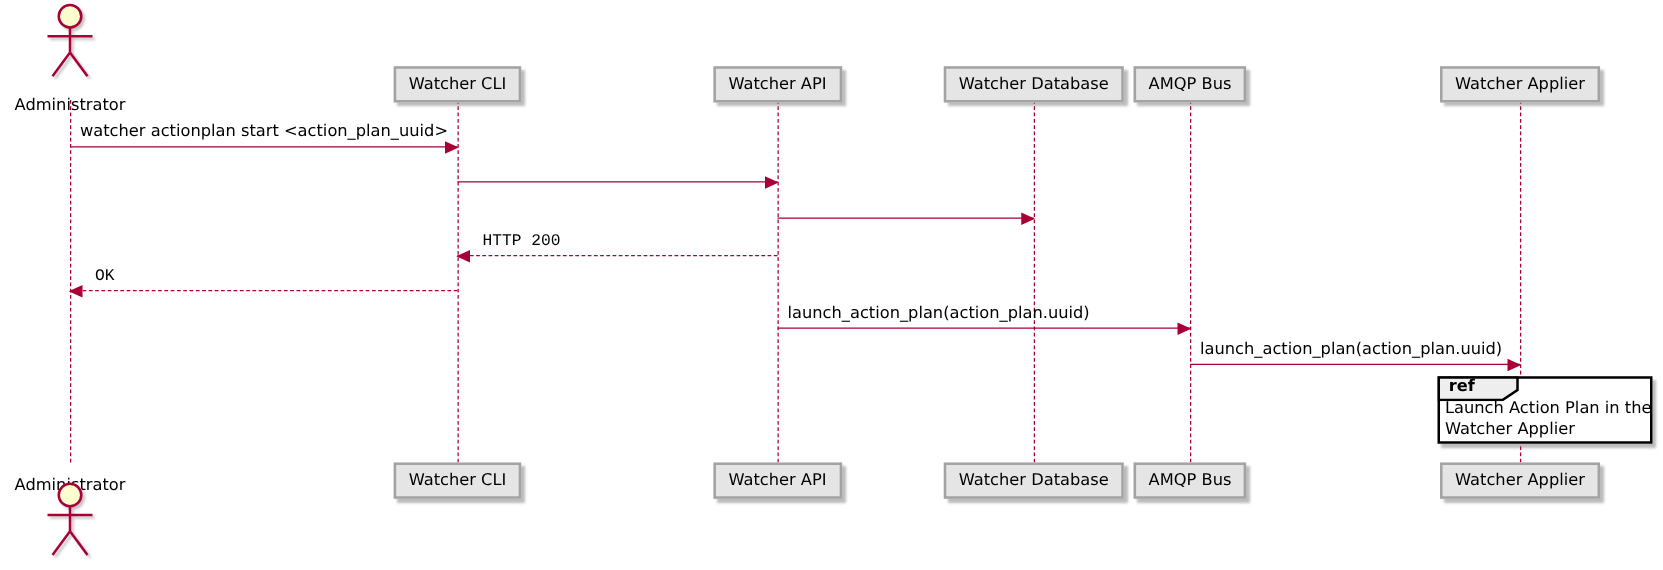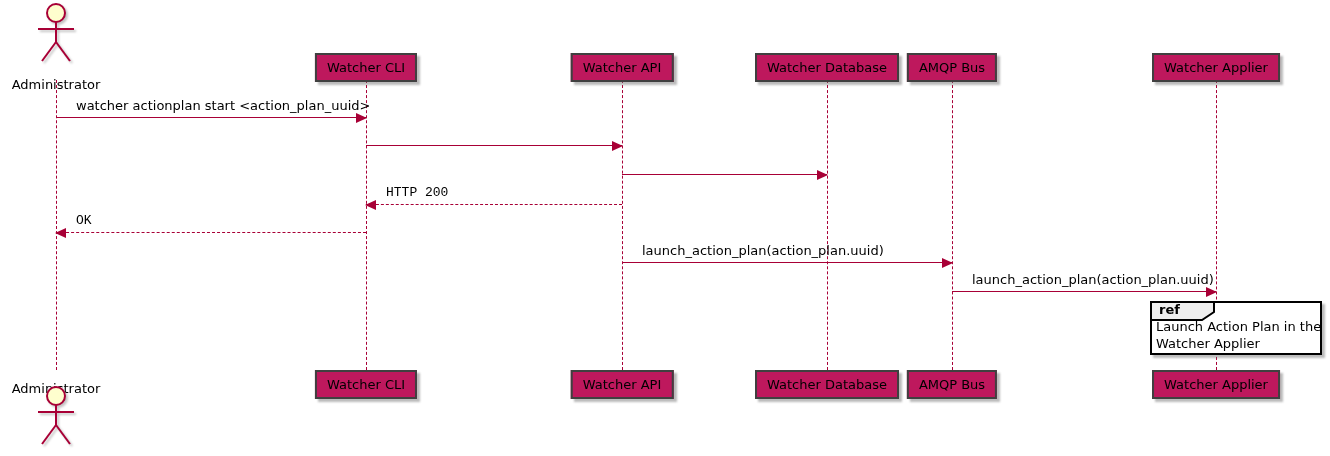--- a/index.html
+++ b/index.html
@@ -21,22 +21,22 @@
     top: 80px;
     height: 290px;
     width: 0;
     border-left: 1px dashed #A80036;
   }
 
   
   .participant {
     position: absolute;
     transform: translateX(-50%);
-    background: #be185d;
-    border: 2px solid #404040;
+    background: #e5e5e5;
+    border: 2px solid #a3a3a3;
     padding: 5px 10px;
     white-space: nowrap;
     box-shadow: 3px 3px 2px rgba(105,105,105,0.45);
     line-height: 15px;
   }
   .prow-top    { top: 53px; }
   .prow-bottom { top: 370px; }
 
   
   .actor-label {
@@ -49,21 +49,21 @@
   .actor-svg { position: absolute; filter: drop-shadow(2px 2px 1px rgba(105,105,105,0.4)); }
 
   
   .msg { position: absolute; height: 20px; }
   .msg .lbl {
     display: block;
     height: 18px;
     line-height: 16px;
     white-space: nowrap;
   }
-  .msg.right .lbl { padding-left: 20px; }
+  .msg.right .lbl { padding-left: 8px; }
   .msg.left  .lbl { padding-left: 20px; font-family: Liberation Mono, monospace; }
   .msg .line { position: absolute; left: 0; right: 0; bottom: 0; height: 0; }
   .msg.solid  .line { border-top: 1.5px solid  #A80036; }
   .msg.dashed .line { border-top: 1.5px dashed #A80036; }
   .msg .head {
     position: absolute;
     bottom: -5px;
     width: 0; height: 0;
     border-style: solid;
   }

